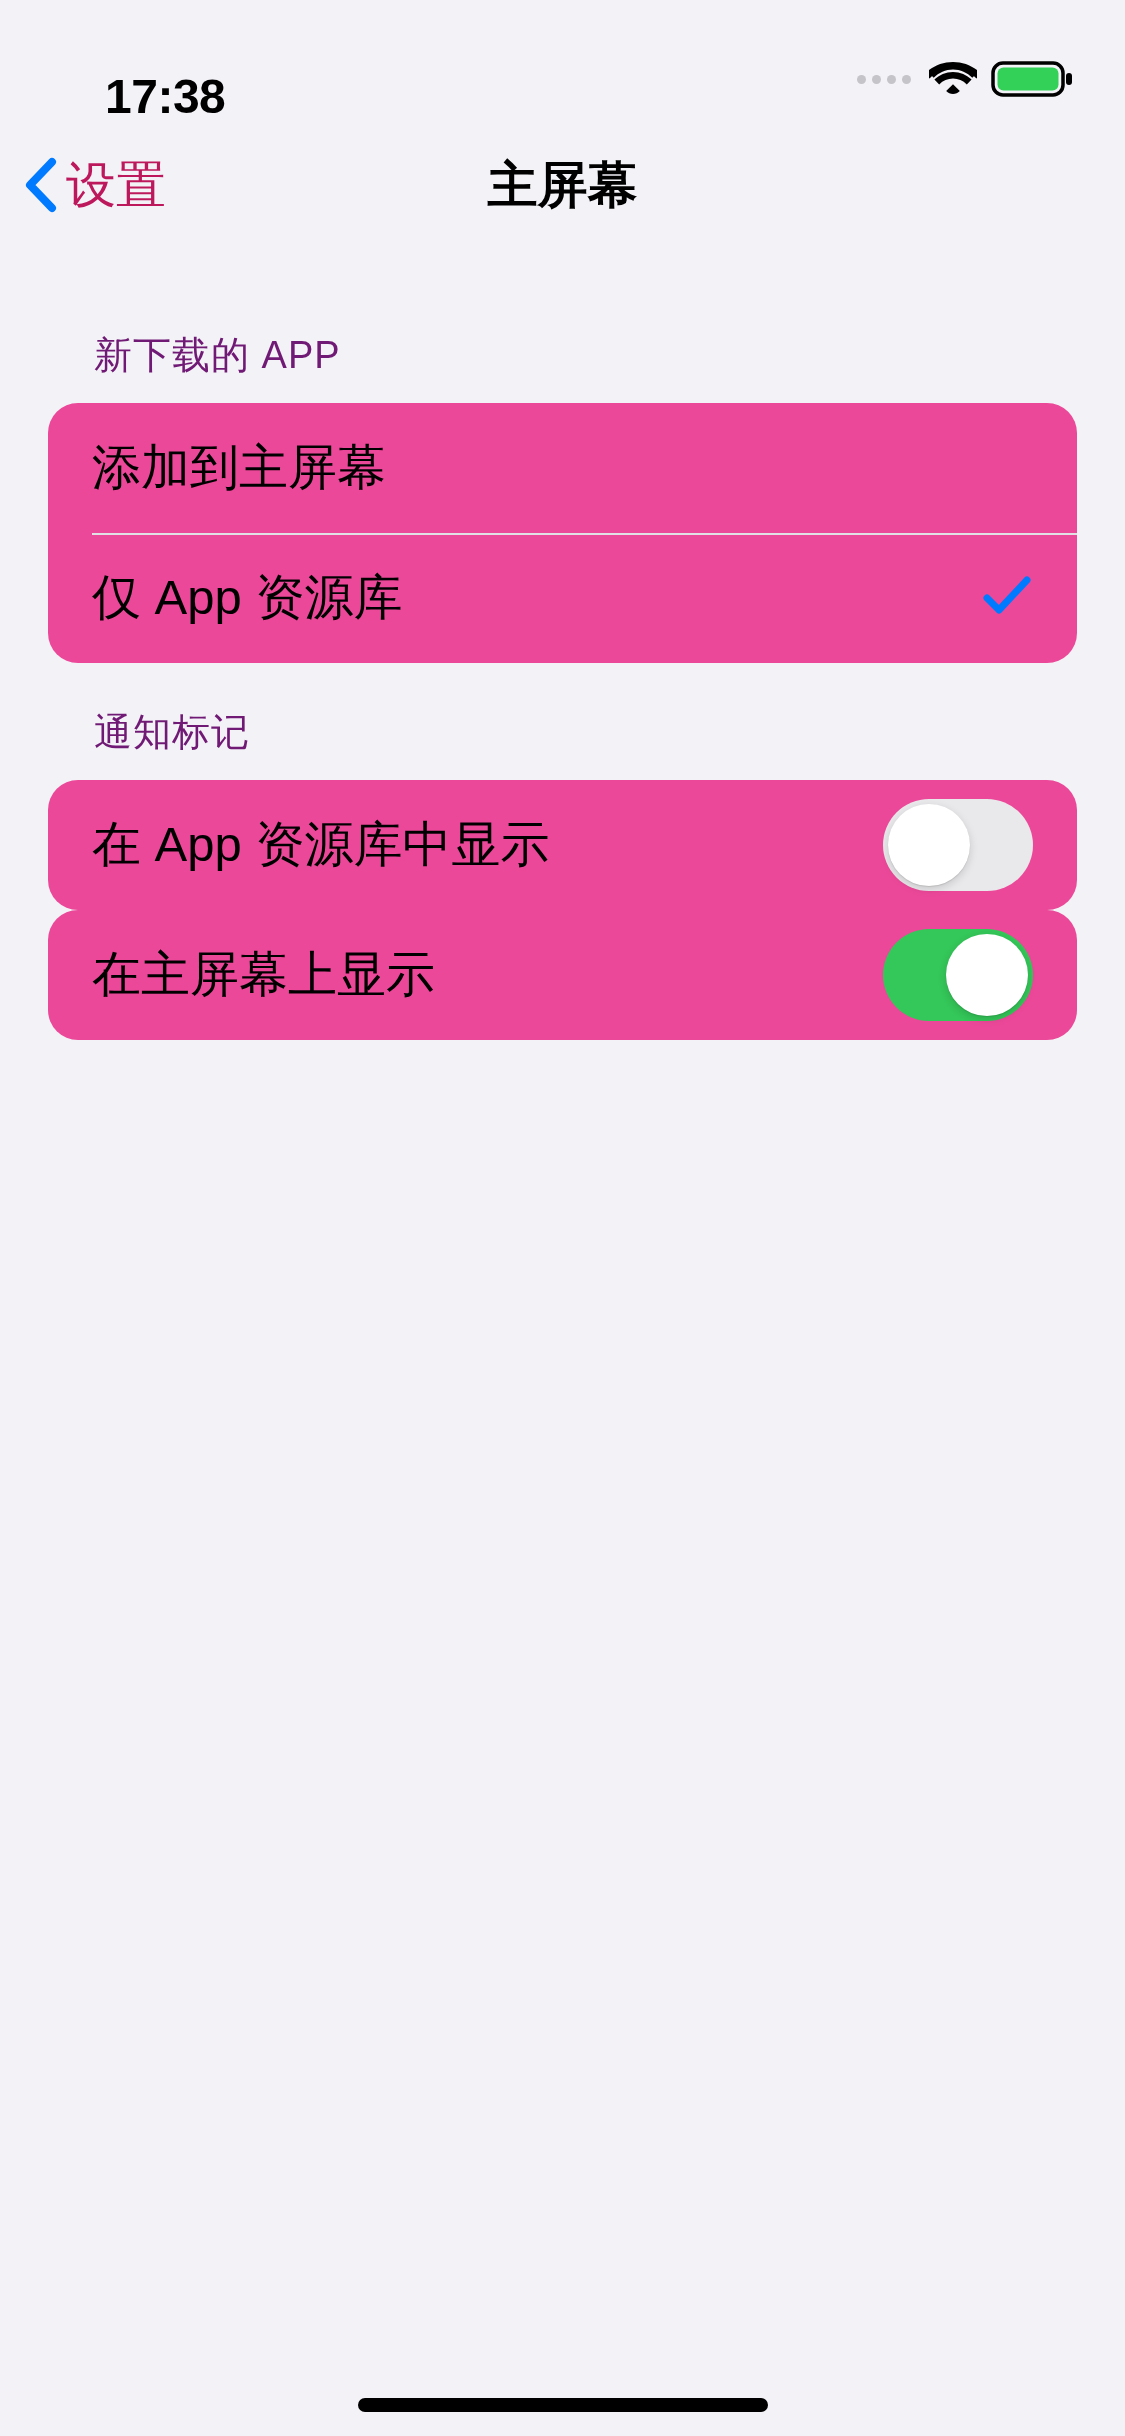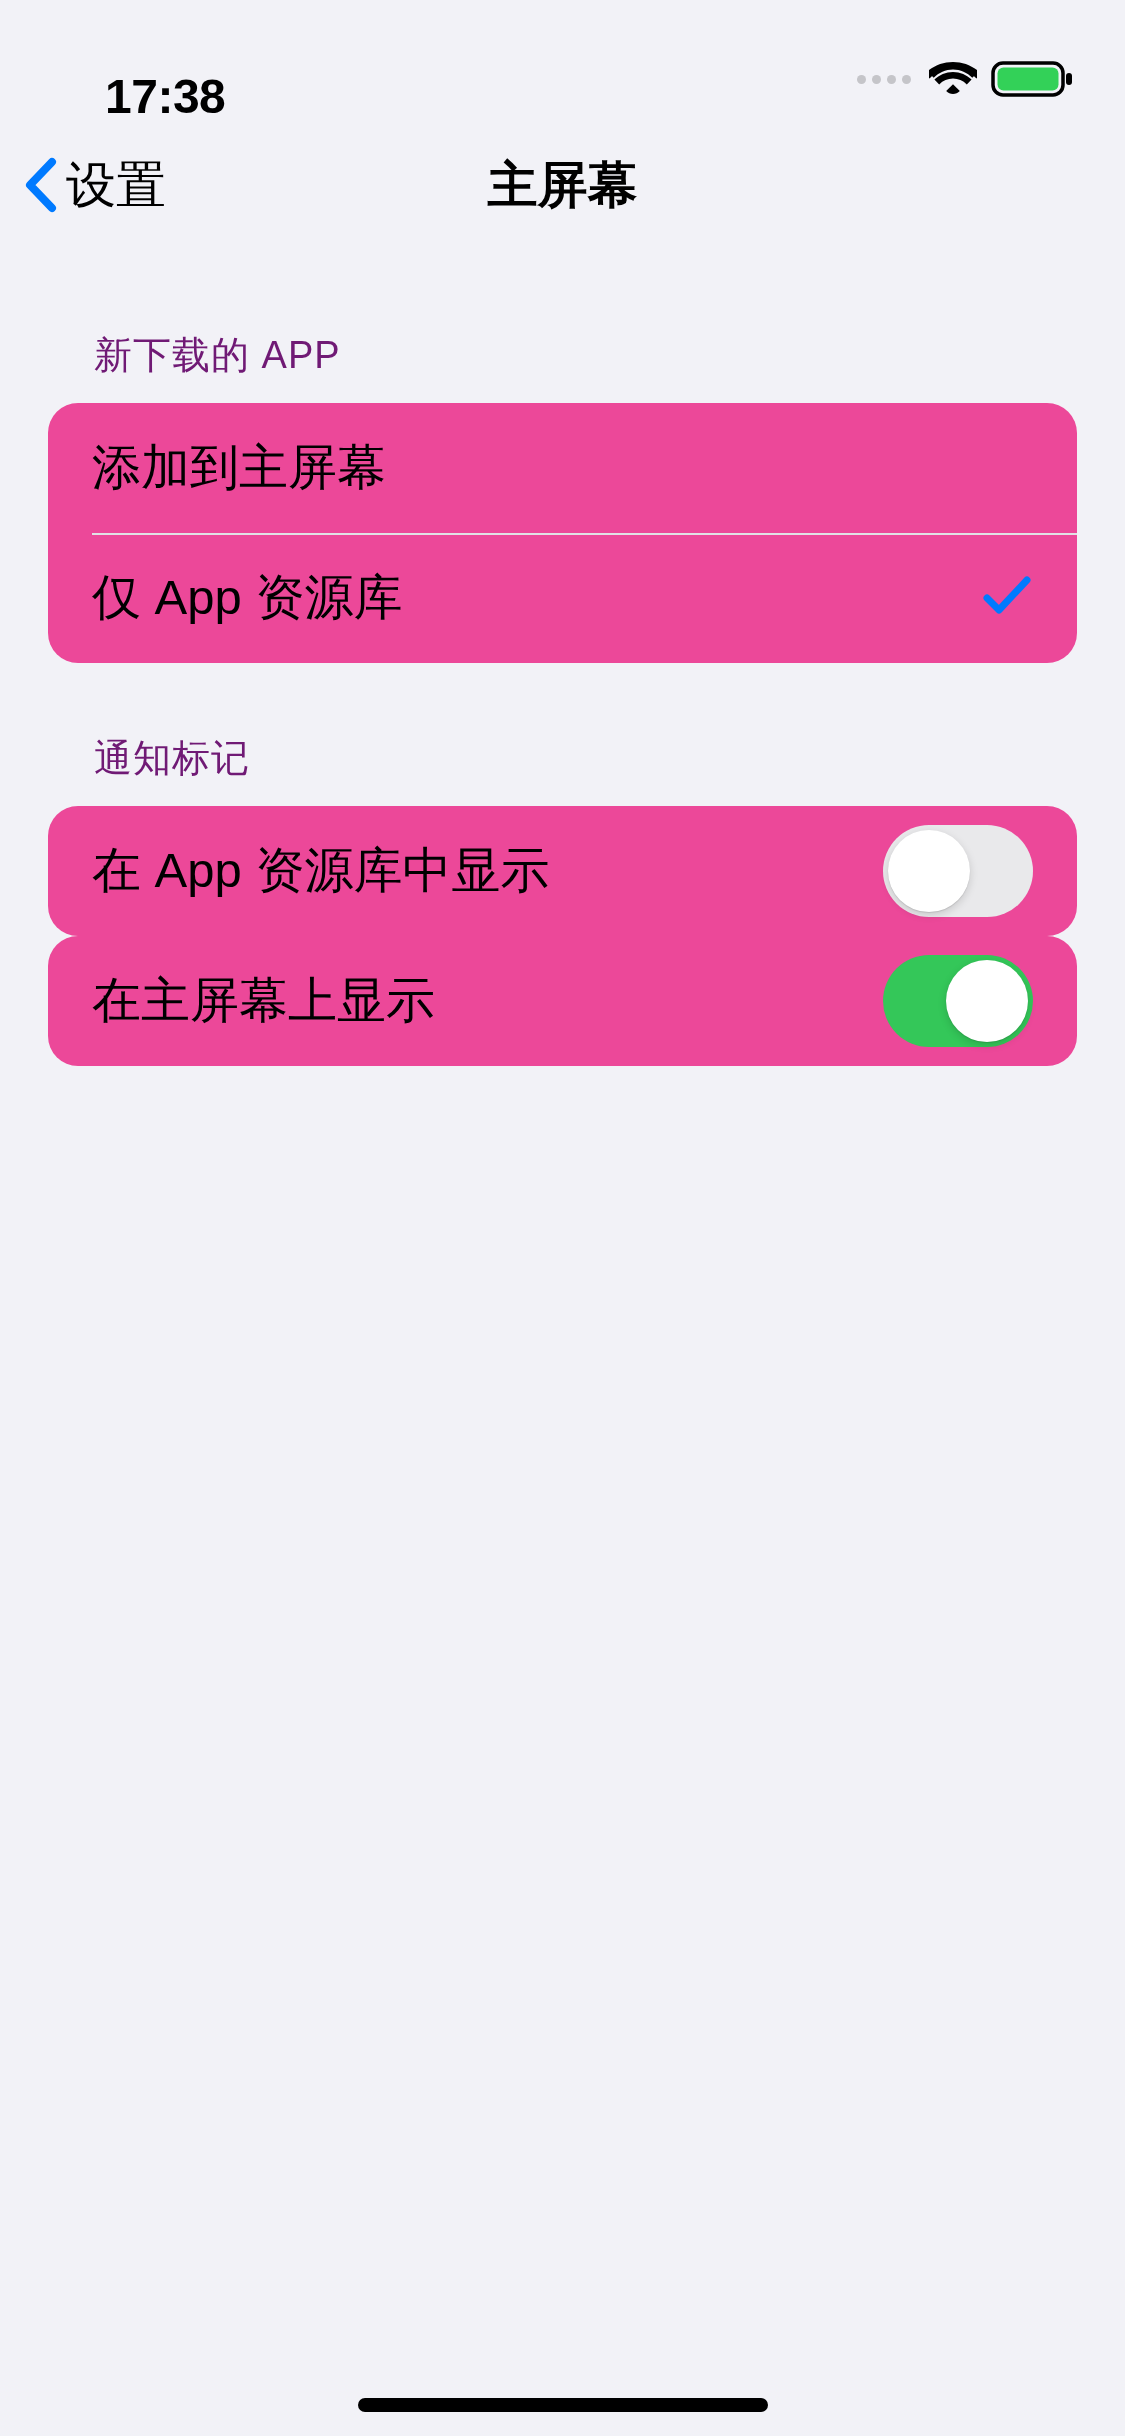--- a/index.html
+++ b/index.html
@@ -57,21 +57,21 @@
       height: 130px;
       display: flex;
       align-items: center;
     }
     .back-btn {
       position: absolute;
       left: 22px;
       display: flex;
       align-items: center;
       gap: 6px;
-      color: #000000;
+      color: #be185d;
       cursor: pointer;
       font-family: Liberation Serif, serif;
     }
     .back-btn svg { display: block; }
     .back-label {
       font-size: 50px;
       font-weight: 400;
     }
     .nav-title {
       position: absolute;
@@ -89,21 +89,21 @@
     }
     .section-header {
       font-size: 38px;
       color: #701a75;
       margin-top: 80px;
       margin-bottom: 22px;
       padding-left: 46px;
       letter-spacing: 1px;
     }
     .section-header.small-top {
-      margin-top: 70px;
+      margin-top: 44px;
     }
     .group {
       background: #ec4899;
       border-radius: 30px;
       overflow: hidden;
     }
     .cell {
       display: flex;
       align-items: center;
       justify-content: space-between;

